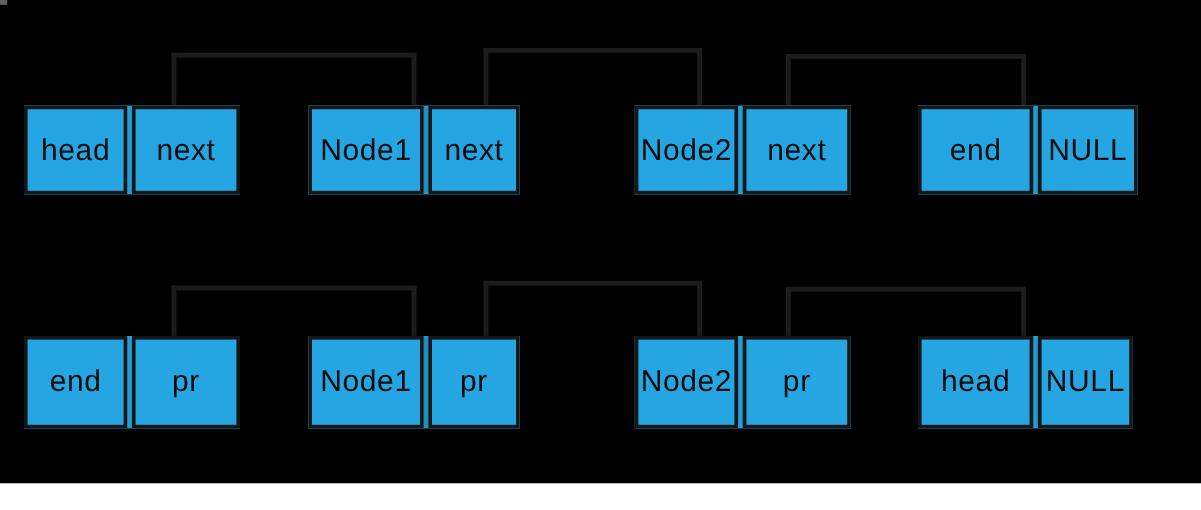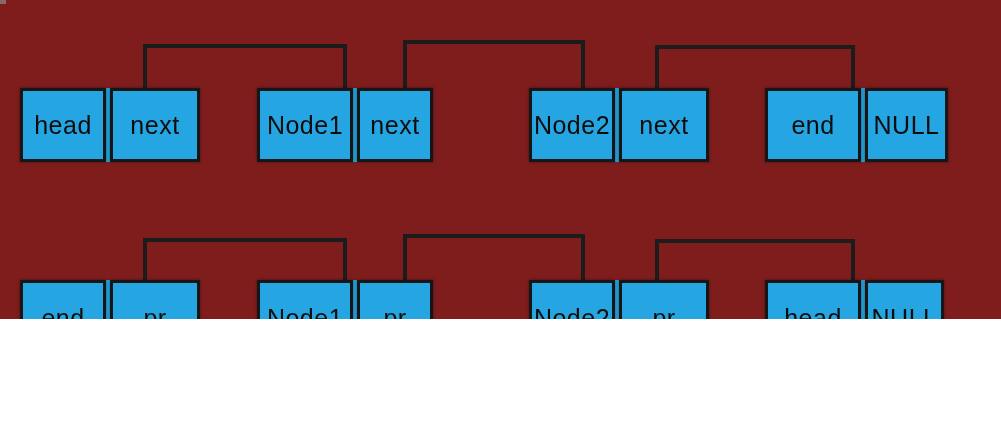--- a/index.html
+++ b/index.html
@@ -4,22 +4,22 @@
 <style>
   html, body {
     margin: 0;
     padding: 0;
     background: #ffffff;
     font-family: "Liberation Sans", "DejaVu Sans", sans-serif;
   }
   .canvas {
     position: relative;
     width: 1001px;
-    height: 319px;
-    background: #7f1d1d;
+    height: 403px;
+    background: #000000;
     overflow: hidden;
   }
   
   .pair {
     position: absolute;
     display: flex;
     gap: 4px;
     background: #25a6e2;
   }
   .cell {

